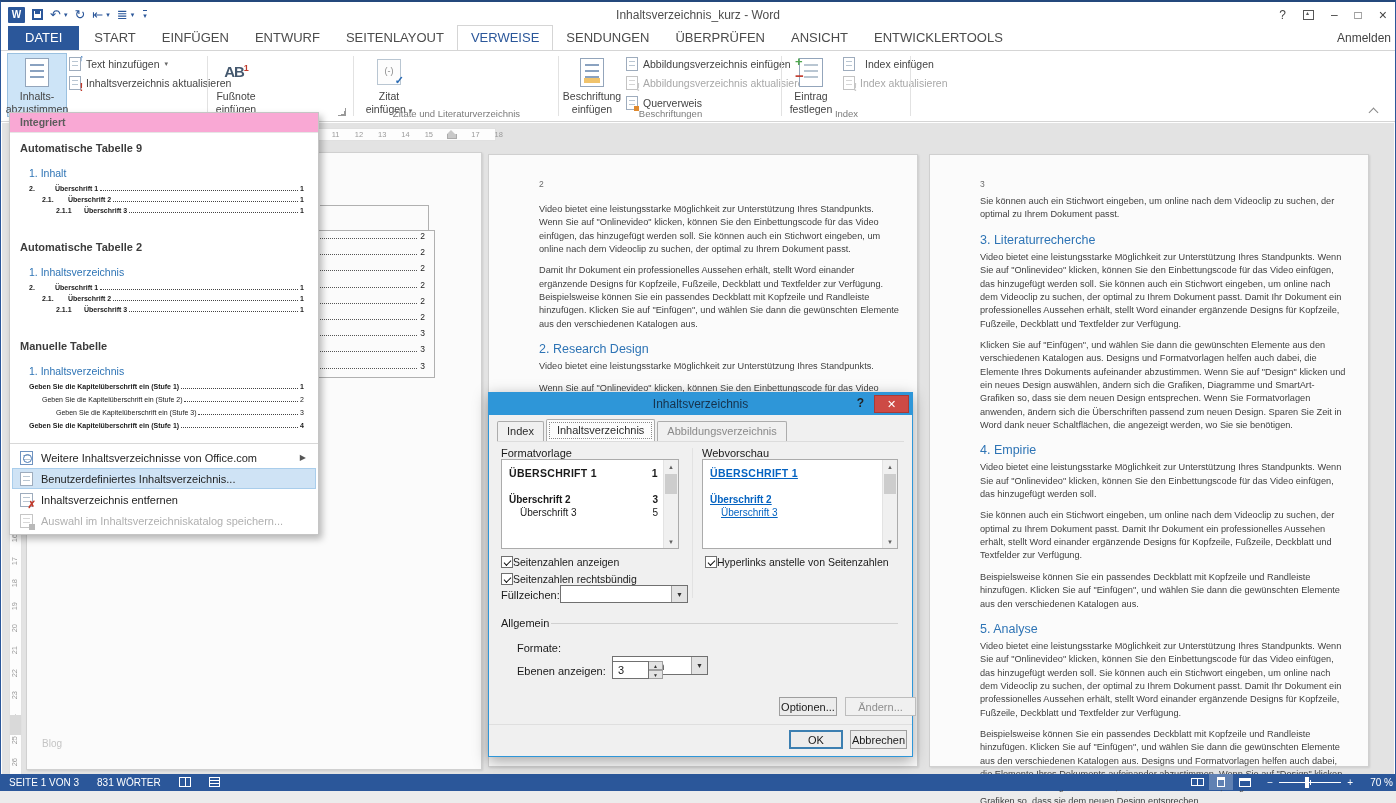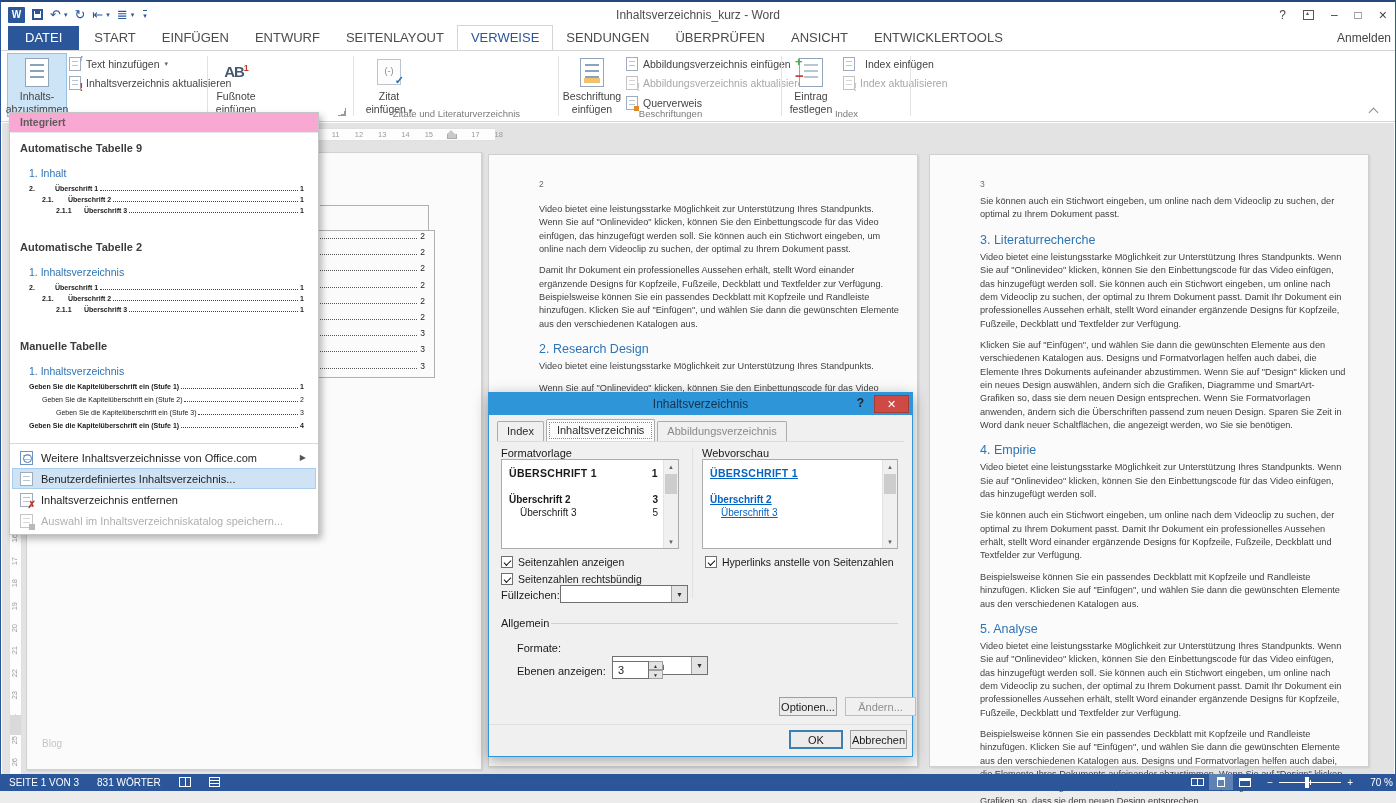--- a/index.html
+++ b/index.html
@@ -129,21 +129,21 @@
 .prow{display:flex;justify-content:space-between;color:#1a1a1a}
 .prow.r1{font-weight:bold;font-size:10.5px;letter-spacing:.3px}
 .prow.r2{font-weight:bold;font-size:10px;margin-top:15px}
 .prow.r3{font-size:10px;padding-left:11px;margin-top:2px}
 .web .prow{justify-content:flex-start;color:#0563c1;text-decoration:underline}
 .sbar{position:absolute;right:0;top:0;bottom:0;width:15px;background:#f0f0f0;border-left:1px solid #e3e3e3}
 .sbar .sa{position:absolute;left:0;width:14px;height:13px;font-size:6px;color:#606060;display:flex;align-items:center;justify-content:center}
 .sbar .sa.up{top:0}.sbar .sa.dn{bottom:0}
 .sbar .thumb{position:absolute;left:1px;top:14px;width:12px;height:20px;background:#cdcdcd}
 .vdiv{position:absolute;left:203px;top:55px;height:150px;border-left:1px solid #e2e2e2}
-.chkrow{position:absolute;display:flex;align-items:flex-end;gap:5px;font-size:10.5px;color:#1a1a1a}
+.chkrow{position:absolute;display:flex;align-items:flex-end;font-size:10.5px;color:#1a1a1a}
 .chk{width:12px;height:12px;background:#fff;border:1px solid #707070;position:relative;flex:none}
 .chk::after{content:"";position:absolute;left:2px;top:2.5px;width:6px;height:3px;border-left:1.6px solid #111;border-bottom:1.6px solid #111;transform:rotate(-45deg)}
 .cmb{position:absolute;background:#fff;border:1px solid #707070;display:flex;align-items:center;justify-content:space-between;font-size:11px;color:#1a1a1a;padding-left:5px}
 .cmb .cbtn{width:16px;align-self:stretch;background:#e3e3e3;border-left:1px solid #a0a0a0;display:flex;align-items:center;justify-content:center;font-size:7px;color:#333}
 .grp-line{position:absolute;border-top:1px solid #d0d0d0}
 .spin{position:absolute;display:flex}
 .spin .sfield{width:37px;height:18px;background:#fff;border:1px solid #707070;display:flex;align-items:center;padding-left:5px;font-size:11px;color:#1a1a1a}
 .spin .sbtns{display:flex;flex-direction:column;width:14px;height:18px}
 .spin .sbtns span{flex:1;background:#e3e3e3;border:1px solid #a0a0a0;border-left:none;font-size:5px;color:#333;display:flex;align-items:center;justify-content:center}
 .dbtn{position:absolute;height:19px;background:#ececec;border:1px solid #9e9e9e;font-size:11px;color:#1a1a1a;display:flex;align-items:center;justify-content:center}

